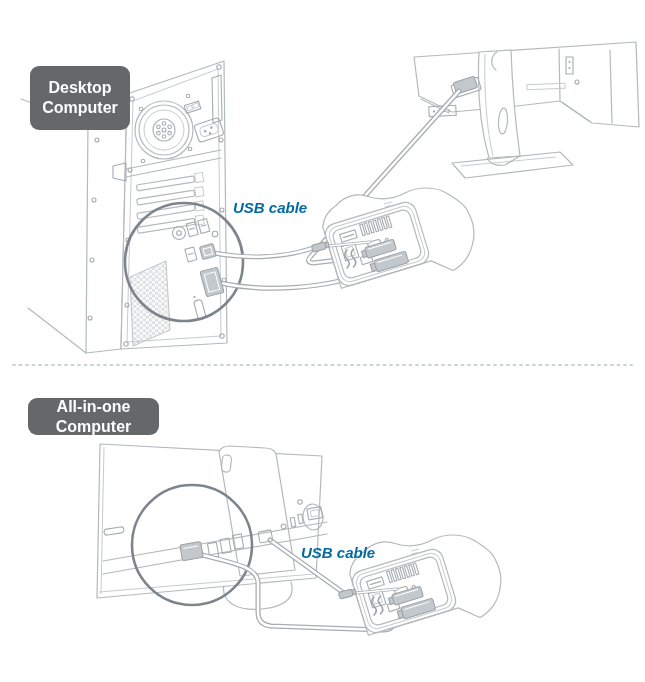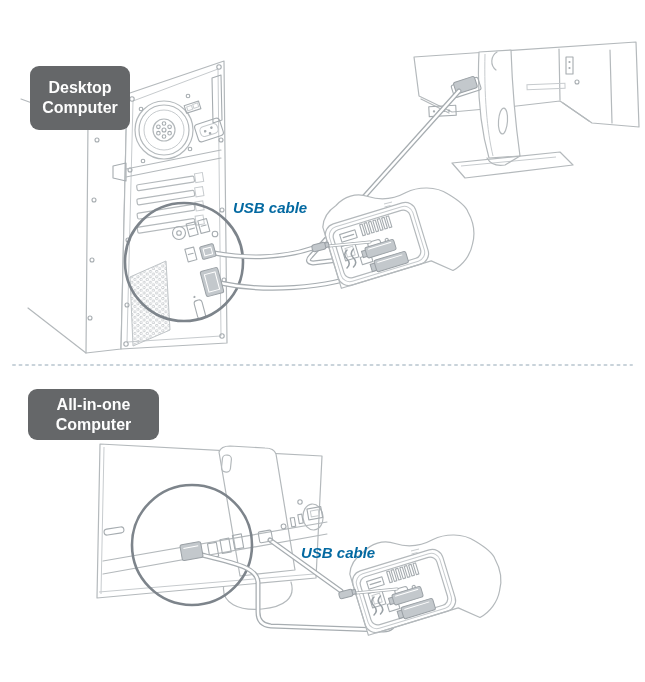--- a/index.html
+++ b/index.html
@@ -3,21 +3,21 @@
 <meta charset="utf-8">
 <style>
   html,body{margin:0;padding:0;background:#ffffff;}
   .canvas{position:relative;width:645px;height:682px;background:#ffffff;overflow:hidden;
           font-family:"Liberation Sans", sans-serif;}
   .canvas svg{position:absolute;left:0;top:0;}
   .badge{position:absolute;background:#656769;color:#fdfdfd;border-radius:9px;
          font-weight:bold;font-size:16px;line-height:1.22;text-align:center;
          display:flex;align-items:center;justify-content:center;padding:2px 6px;box-sizing:border-box;}
   .badge1{left:30px;top:32px;width:100px;height:64px;margin-top:34px;}
-  .badge2{left:28px;top:389px;width:131px;height:51px;}
+  .badge2{left:28px;top:398px;width:131px;height:37px;}
   .cable-label{position:absolute;font-style:italic;font-weight:bold;font-size:15px;color:#0369a1;}
   .label1{left:233px;top:199px;}
   .label2{left:301px;top:544px;}
   
   .art   {fill:none;stroke:#b4b9bc;stroke-width:1.2;stroke-linejoin:round;stroke-linecap:round;}
   .artf  {fill:#ffffff;stroke:#b4b9bc;stroke-width:1.2;stroke-linejoin:round;}
   .det   {fill:none;stroke:#a6acb0;stroke-width:1.1;stroke-linejoin:round;stroke-linecap:round;}
   .lite  {fill:none;stroke:#c7cbce;stroke-width:1;}
   .plug  {fill:#c3c8cc;stroke:#9aa0a5;stroke-width:1;}
   .plugline{fill:none;stroke:#ffffff;stroke-width:1;}

